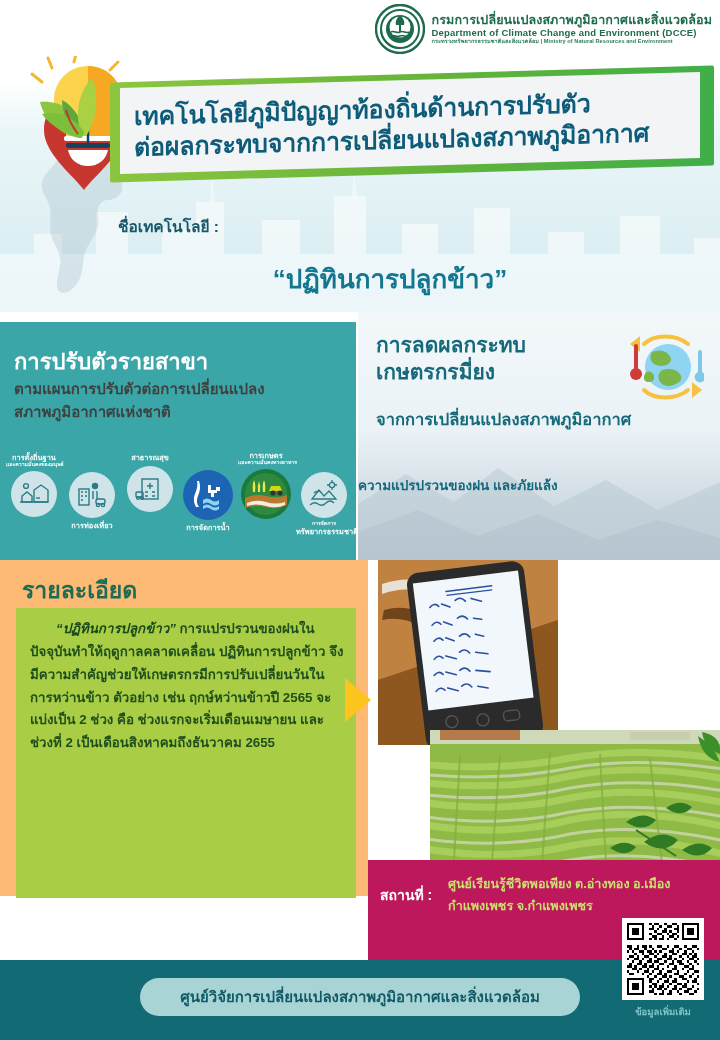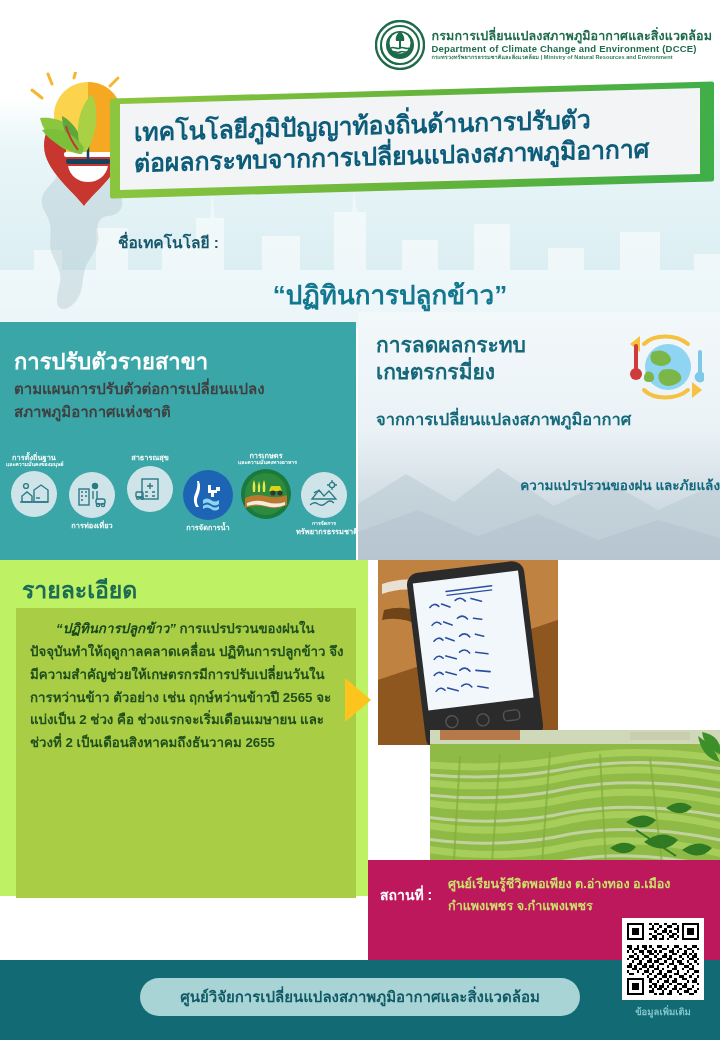--- a/index.html
+++ b/index.html
@@ -11,21 +11,21 @@
   }
   #poster {
     position: relative;
     width: 720px; height: 1040px;
     background: #ffffff;
     overflow: hidden;
   }
 
   
   .top-area {
-    position: absolute; left: 0; top: 16px; width: 720px; height: 312px;
+    position: absolute; left: 0; top: 0; width: 720px; height: 312px;
     background: linear-gradient(180deg, #ffffff 0%, #ffffff 26%, #eaf6f8 42%, #dff0f4 72%, #d4ebf0 100%);
     overflow: hidden;
   }
   
   .skyline { position: absolute; left: 0; bottom: 0; width: 720px; height: 150px; opacity: .55; }
   
   .thai-map { position: absolute; left: 16px; top: 96px; width: 150px; height: 210px; opacity: .30; }
 
   
   .logo-block {
@@ -99,27 +99,27 @@
     background: #cfe4e8; margin: 0 auto;
     display: flex; align-items: center; justify-content: center;
   }
   .sec-circle.hl-blue { background: #1d64b5; }
   .sec-circle.hl-green { background: #1a7a3c; }
   .sec-cap { font-size: 7.4px; font-weight: 700; color: #ffffff; line-height: 1.15; white-space: nowrap; }
   .sec-cap .sub { font-size: 5.2px; font-weight: 600; display: block; }
 
   .pr-h1 { position: absolute; left: 18px; top: 20px; font-size: 21px; font-weight: 700; color: #15697a; line-height: 1.28; }
   .pr-h2 { position: absolute; left: 18px; top: 94px; font-size: 16.5px; font-weight: 700; color: #15697a; }
-  .pr-sub { position: absolute; left: 0; top: 162px; width: 362px; text-align: right; font-size: 13.5px; font-weight: 700; color: #13697d; }
+  .pr-sub { position: absolute; left: 0; top: 162px; width: 362px; text-align: left; font-size: 13.5px; font-weight: 700; color: #13697d; }
   .globe-ico { position: absolute; right: 16px; top: 18px; width: 86px; height: 78px; }
 
   
   .details-outer {
     position: absolute; left: 0; top: 560px; width: 368px; height: 336px;
-    background: #bef264;
+    background: #fdba74;
   }
   .details-title { position: absolute; left: 22px; top: 12px; font-size: 23px; font-weight: 700; color: #1b6b55; }
   .details-body {
     position: absolute; left: 16px; top: 48px; width: 340px; height: 290px;
     background: #a9cd45;
     padding: 10px 12px 0 14px;
   }
   .details-p { font-size: 13.3px; font-weight: 700; color: #1f4f1c; line-height: 1.72; text-align: left; }
   .details-p .emph { font-style: italic; color: #17491a; }
   .details-p .indent { display: inline-block; width: 26px; }

